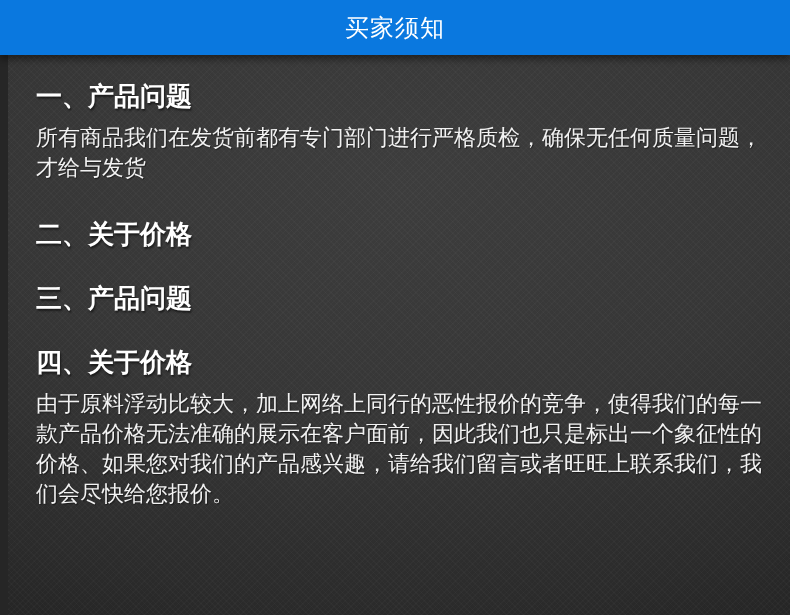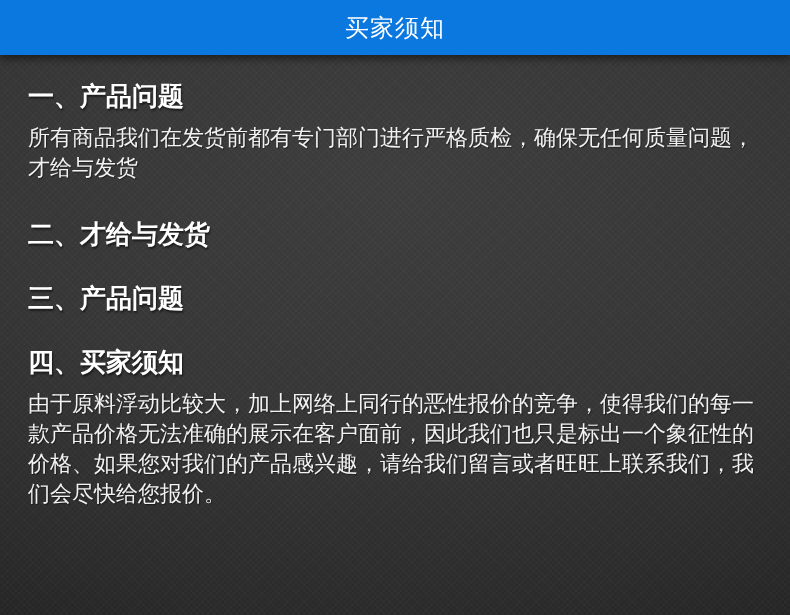--- a/index.html
+++ b/index.html
@@ -36,20 +36,21 @@
     letter-spacing: 1px;
   }
   .notice-body {
     flex: 1;
     position: relative;
     background:
       repeating-linear-gradient(45deg, rgba(255,255,255,0.02) 0px, rgba(255,255,255,0.02) 1px, transparent 1px, transparent 4px),
       repeating-linear-gradient(-45deg, rgba(255,255,255,0.02) 0px, rgba(255,255,255,0.02) 1px, transparent 1px, transparent 4px),
       radial-gradient(ellipse 115% 95% at 50% 22%, #3d3d3d 0%, #363636 45%, #2b2b2b 80%, #222222 100%);
     padding: 28px 28px 8px 28px;
+    margin-left: 8px;
   }
   .notice-section { margin-bottom: 38px; }
   .section-heading {
     color: #ffffff;
     font-size: 26px;
     font-weight: bold;
     line-height: 1.0;
     margin-bottom: 14px;
     text-shadow: 1px 2px 2px rgba(0,0,0,0.55);
   }
@@ -71,26 +72,26 @@
   </div>
 
   <div class="notice-body">
 
     <div class="notice-section">
       <div class="section-heading">一、产品问题</div>
       <div class="section-text">所有商品我们在发货前都有专门部门进行严格质检，确保无任何质量问题，才给与发货</div>
     </div>
 
     <div class="notice-section">
-      <div class="section-heading">二、才给与发货</div>
+      <div class="section-heading">二、关于价格</div>
     </div>
 
     <div class="notice-section">
       <div class="section-heading">三、产品问题</div>
     </div>
 
     <div class="notice-section">
-      <div class="section-heading">四、买家须知</div>
+      <div class="section-heading">四、关于价格</div>
       <div class="section-text">由于原料浮动比较大，加上网络上同行的恶性报价的竞争，使得我们的每一款产品价格无法准确的展示在客户面前，因此我们也只是标出一个象征性的价格、如果您对我们的产品感兴趣，请给我们留言或者旺旺上联系我们，我们会尽快给您报价。</div>
     </div>
 
   </div>
 </div>
 
 </body></html>

